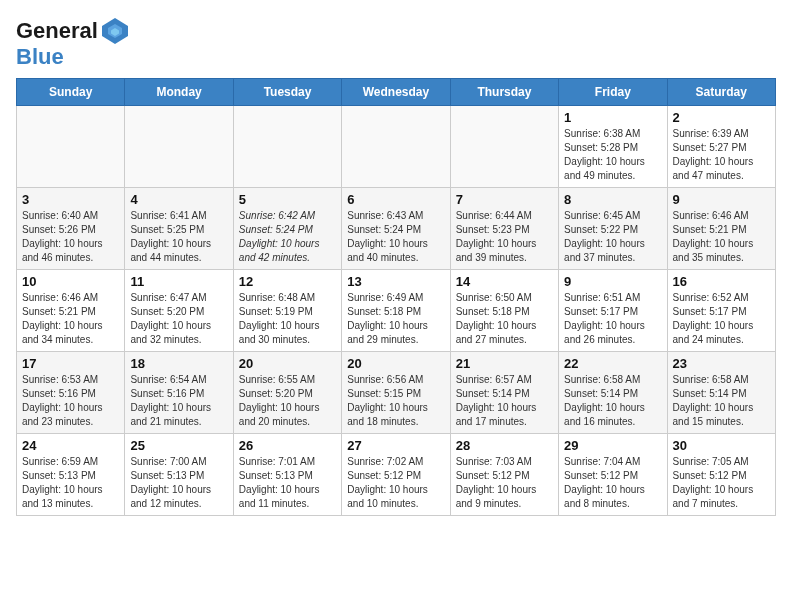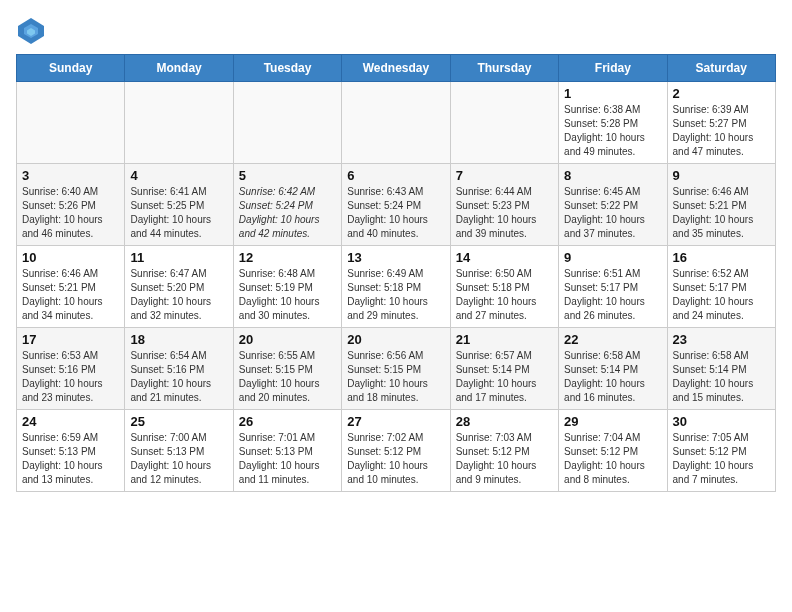--- a/index.html
+++ b/index.html
@@ -74,26 +74,28 @@
       background: #f9f9f9;
     }
   </style>
 </head>
 <body>
 
 <div class="header-area">
   <div class="logo">
     <div>
       <div style="display:flex;align-items:center;gap:2px;">
+        <div style="font-size:22px;font-weight:bold;color:#1a1a1a;">General</div>
         <svg width="30" height="30" viewBox="0 0 30 30">
           <polygon points="15,2 28,10 28,20 15,28 2,20 2,10" fill="#3b82c4"></polygon>
           <polygon points="15,8 22,12 22,18 15,22 8,18 8,12" fill="#5ba3e0"></polygon>
           <polygon points="15,12 19,14.5 19,17.5 15,20 11,17.5 11,14.5" fill="#7ec8f0"></polygon>
         </svg>
       </div>
+      <div style="font-size:22px;font-weight:bold;color:#3b82c4;margin-top:-2px;">Blue</div>
     </div>
   </div>
   <div class="title-area">
     <div class="month-title"></div>
     <div class="location"></div>
   </div>
 </div>
 
 <table>
   <thead>
@@ -224,21 +226,21 @@
         </td>
         <td>
           <span class="day-num">18</span>
           <div class="day-info" style="white-space: pre-line;">Sunrise: 6:54 AM
 Sunset: 5:16 PM
 Daylight: 10 hours and 21 minutes.</div>
         </td>
         <td>
           <span class="day-num">20</span>
           <div class="day-info" style="white-space: pre-line;">Sunrise: 6:55 AM
-Sunset: 5:15 PM
+Sunset: 5:20 PM
 Daylight: 10 hours and 20 minutes.</div>
         </td>
         <td>
           <span class="day-num">20</span>
           <div class="day-info" style="white-space: pre-line;">Sunrise: 6:56 AM
 Sunset: 5:15 PM
 Daylight: 10 hours and 18 minutes.</div>
         </td>
         <td>
           <span class="day-num">21</span>

